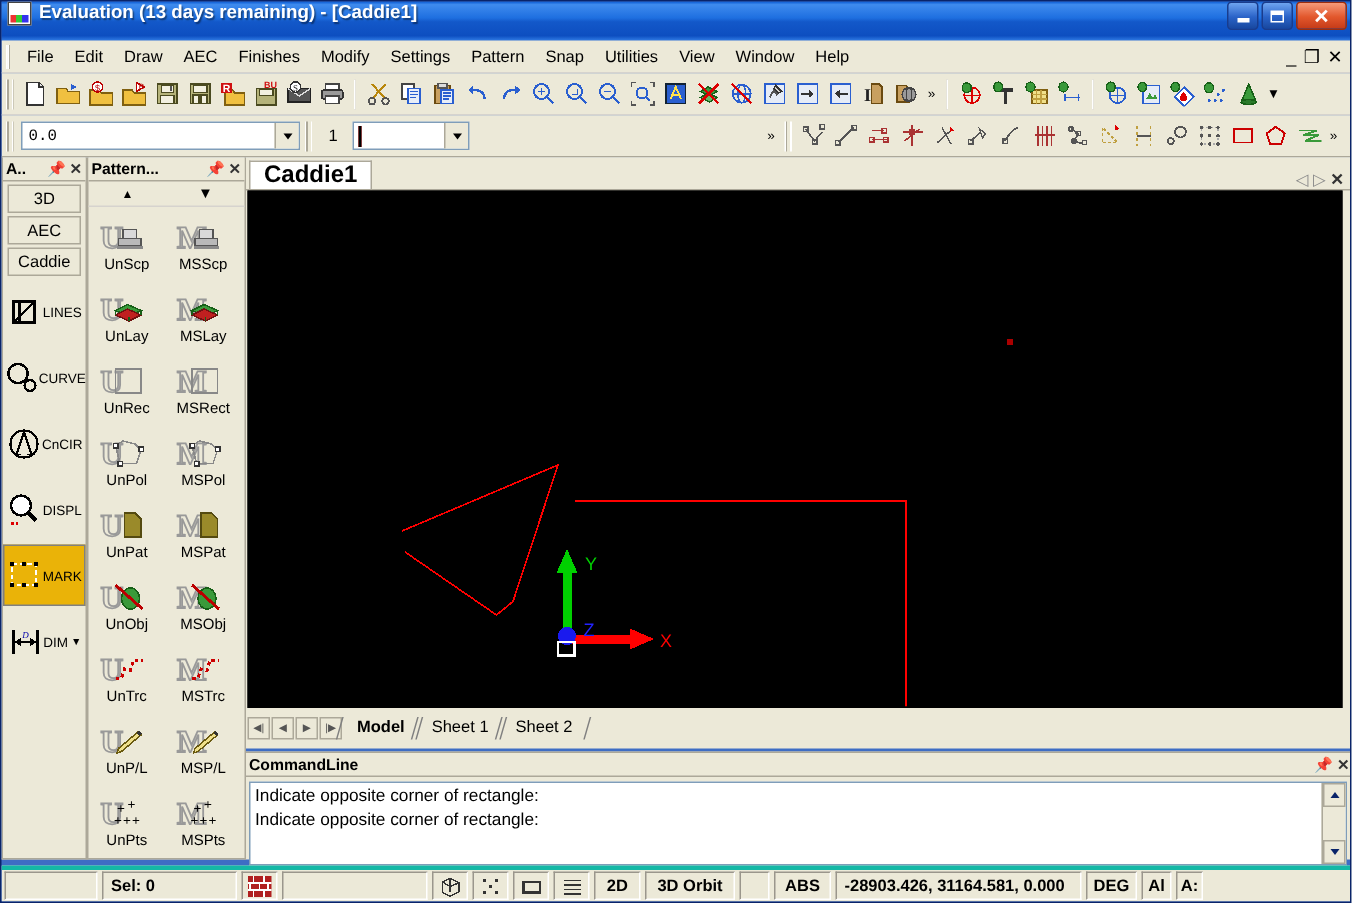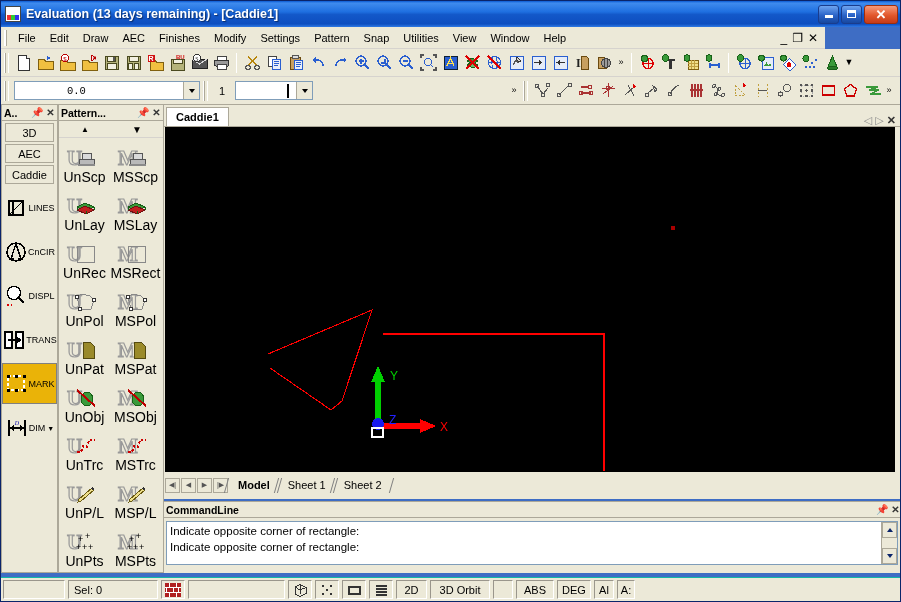--- a/index.html
+++ b/index.html
@@ -17,21 +17,21 @@
     width: 901px; height: 602px;
     background: #3e6dc4;
     border: 1px solid #0a246a;
     overflow: hidden;
   }
 
   
   #titlebar {
     position: absolute; left: 0; top: 0; width: 901px; height: 26px;
     background: linear-gradient(180deg,#0a5ad3 0%,#3f8bee 8%,#1e6fe0 42%,#1358c9 52%,#0d4ec0 88%,#2f7ae4 100%);
-    display: flex; align-items: center;
+    display: flex; align-items: flex-start;
   }
   #titlebar .app-icon {
     width: 16px; height: 16px; margin-left: 4px; margin-right: 5px;
     background: #fff; border: 1px solid #444;
     display: flex; align-items: center; justify-content: center;
     font-size: 8px; color: #000; font-weight: bold; line-height: 1;
     position: relative; flex: none;
   }
   #titlebar .app-icon::after {
     content: ""; position: absolute; left: 1px; bottom: 1px;
@@ -56,21 +56,21 @@
     width: 34px;
     background: linear-gradient(180deg,#f79a7a,#e2572c 55%,#c53b18);
     border-color: #9c2d0d;
     font-size: 13px;
   }
   .win-btn .mn { display: block; width: 8px; height: 3px; background: #fff; margin-top: 5px; }
   .win-btn .mx { display: block; width: 9px; height: 8px; border: 1px solid #fff; border-top-width: 3px; }
 
   
   #menubar {
-    position: absolute; left: 0; top: 26px; width: 824px; height: 22px;
+    position: absolute; left: 0; top: 26px; width: 901px; height: 22px;
     background: #ece9d8;
     border-bottom: 1px solid #d6d3ce;
     display: flex; align-items: center;
   }
   #menubar .grip {
     width: 4px; height: 16px; margin: 0 3px 0 3px;
     background: repeating-linear-gradient(90deg,#fff 0 1px,#aca899 1px 2px,transparent 2px 4px);
     border-left: 1px solid #fff;
   }
   .menu-item {
@@ -103,21 +103,21 @@
   .tbtn svg { display: block; }
   .chev { width: 12px; flex: none; font-size: 9px; color: #000; text-align: center;
           line-height: 9px; cursor: default; }
 
   
   .combo {
     height: 19px; background: #fff; border: 1px solid #7f9db9;
     display: flex; align-items: center; font-size: 11px; color: #000;
     padding-left: 4px; margin-left: 2px;
   }
-  .combo .cval { flex: 1; font-family: "Liberation Mono", monospace; font-size: 10.5px; margin-left: 48px; }
+  .combo .cval { flex: 1; font-family: "Liberation Mono", monospace; font-size: 10.5px; }
   .combo .carrow {
     width: 16px; height: 17px; background: #ece9d8; border-left: 1px solid #aca899;
     display: flex; align-items: center; justify-content: center; cursor: default;
   }
   .arrow-dn { width: 0; height: 0; border-left: 3.5px solid transparent;
               border-right: 3.5px solid transparent; border-top: 4px solid #000; }
   .swatch-red { width: 56px; height: 11px; background: #ff0000; border: 1px solid #000; }
 
   
   .dockpanel {
@@ -154,36 +154,36 @@
   #panelC .scroll-row { height: 17px; display: flex; border-bottom: 1px solid #d6d3ce; }
   #panelC .scroll-row div { flex: 1; display: flex; align-items: center; justify-content: center;
     font-size: 8px; color: #000; cursor: default; }
   #cgrid { display: flex; flex-wrap: wrap; padding: 1px 0 0 0; }
   .cbtn {
     width: 51px; height: 48px;
     display: flex; flex-direction: column; align-items: center; justify-content: flex-start;
     cursor: default; border: 1px solid transparent;
   }
   .cbtn .cic { height: 30px; display: flex; align-items: center; justify-content: center; margin-top: 2px; }
-  .cbtn .clbl { font-size: 14px; color: #000; line-height: 10px; }
+  .cbtn .clbl { font-size: 10px; color: #000; line-height: 10px; }
 
   
   #docarea {
     position: absolute; left: 163px; top: 104px; width: 738px; height: 394px;
     background: #ece9d8;
   }
   #doctabs {
     position: absolute; left: 0; top: 0; width: 738px; height: 22px;
     background: #ece9d8; display: flex; align-items: flex-end;
     border-bottom: 1px solid #aca899;
   }
   .doctab {
     height: 19px; padding: 0 9px; margin-left: 2px;
     background: #ece9d8; border: 1px solid #aca899; border-bottom: none;
-    display: flex; align-items: center; font-size: 11px; font-weight: bold; color: #000;
+    display: flex; align-items: center; font-size: 16px; font-weight: bold; color: #000;
     cursor: default;
   }
   .doctab.active { background: #fff; }
   #doctab-nav { margin-left: auto; display: flex; align-items: center; gap: 3px; margin-right: 6px; }
   #doctab-nav span { font-size: 11px; color: #8a8a8a; cursor: default; line-height: 11px; }
   #doctab-nav span.xx { color: #333; font-weight: bold; }
 
   #canvaswrap {
     position: absolute; left: 1px; top: 22px; width: 730px; height: 345px;
     border: 1px solid #000; background: #000; overflow: hidden;
@@ -214,38 +214,38 @@
     border-right: 1px solid #808080; transform: skewX(-16deg);
   }
 
   
   #cmdpanel {
     position: absolute; left: 163px; top: 500px; width: 738px; height: 72px;
     background: #ece9d8; border-top: 1px solid #aca899;
   }
   #cmdpanel .dock-title { border-bottom: 1px solid #aca899; }
   #cmdbox {
-    position: absolute; left: 2px; top: 19px; width: 732px; height: 44px;
+    position: absolute; left: 2px; top: 19px; width: 732px; height: 56px;
     background: #fff; border: 1px solid #7f9db9;
     display: flex;
   }
   #cmdlines { flex: 1; padding: 1px 3px; }
   .cmdline { font-size: 11.5px; color: #000; line-height: 16px; white-space: nowrap; }
   #cmdscroll { width: 16px; background: #ece9d8; border-left: 1px solid #aca899;
                display: flex; flex-direction: column; justify-content: space-between; }
   .sbtn { height: 16px; background: #ece9d8; border: 1px solid #aca899;
           display: flex; align-items: center; justify-content: center; cursor: default; }
   .sb-up { width: 0;height:0;border-left:3px solid transparent;border-right:3px solid transparent;border-bottom:4px solid #0a246a;}
   .sb-dn { width: 0;height:0;border-left:3px solid transparent;border-right:3px solid transparent;border-top:4px solid #0a246a;}
 
   
   #statusbar {
     position: absolute; left: 0; bottom: 0; width: 901px; height: 24px;
-    background: #ece9d8; border-top: 1px solid #14b8a6;
-    display: flex; align-items: center; padding: 0 2px;
+    background: #ece9d8; border-top: 3px solid #14b8a6;
+    display: flex; align-items: center; padding: 0 2px; font-weight: bold;
   }
   .sfield {
     height: 19px; border: 1px solid #aca899; background: #ece9d8;
     display: flex; align-items: center; padding: 0 5px; margin-right: 3px;
     font-size: 11px; color: #000; white-space: nowrap; cursor: default;
   }
   .sfield.sunken { border: 1px solid #9a968c; border-right-color: #fff; border-bottom-color: #fff; }
   .sicon { width: 24px; justify-content: center; padding: 0; }
 
   
@@ -704,46 +704,44 @@
         <svg width="24" height="24" viewBox="0 0 24 24">
             <path d="M5 5h14v14H5z" fill="none" stroke="#000" stroke-width="1.4"></path>
             <path d="M5 19L19 5M9 5v14" stroke="#000" stroke-width="1.4"></path>
           </svg>
       </span>
       <span class="lbl">LINES</span>
     </div>
     <div class="vbtn">
       <span class="ic">
         <svg width="24" height="24" viewBox="0 0 24 24">
+            <circle cx="10" cy="9" r="6.4" fill="none" stroke="#000" stroke-width="1.6"></circle>
+            <circle cx="18" cy="17" r="3.6" fill="none" stroke="#000" stroke-width="1.6"></circle>
+          </svg>
+      </span>
+      <span class="lbl">CURVE</span>
+    </div>
+    <div class="vbtn">
+      <span class="ic">
+        <svg width="24" height="24" viewBox="0 0 24 24">
             <circle cx="12" cy="12" r="9" fill="none" stroke="#000" stroke-width="1.5"></circle>
             <path d="M12 4L7 19M12 4l5 15M5 19h5M14 19h5" stroke="#000" stroke-width="1.3" fill="none"></path>
           </svg>
       </span>
       <span class="lbl">CnCIR</span>
     </div>
     <div class="vbtn">
       <span class="ic">
         <svg width="24" height="24" viewBox="0 0 24 24">
             <circle cx="10" cy="9" r="6.6" fill="#fff" stroke="#000" stroke-width="1.6"></circle>
             <path d="M15 14l5 5" stroke="#000" stroke-width="2.4"></path>
             <path d="M3 21h5" stroke="#d00" stroke-width="1.6" stroke-dasharray="2 1.5"></path>
           </svg>
       </span>
       <span class="lbl">DISPL</span>
-    </div>
-    <div class="vbtn">
-      <span class="ic">
-        <svg width="24" height="24" viewBox="0 0 24 24">
-            <path d="M3 4h7v16H3z" fill="#fff" stroke="#000" stroke-width="1.5"></path>
-            <path d="M14 4h7v16h-7z" fill="#fff" stroke="#000" stroke-width="1.5"></path>
-            <path d="M6 12h10" stroke="#000" stroke-width="2.4"></path>
-            <path d="M14 8l6 4-6 4z" fill="#000"></path>
-          </svg>
-      </span>
-      <span class="lbl">TRANS</span>
     </div>
     <div class="vbtn sel">
       <span class="ic">
         <svg width="24" height="22" viewBox="0 0 24 22">
             <rect x="4" y="3" width="16" height="14" fill="none" stroke="#fff" stroke-width="1.4" stroke-dasharray="3 2"></rect>
             <rect x="2.5" y="1.5" width="3" height="3" fill="#000"></rect>
             <rect x="18.5" y="1.5" width="3" height="3" fill="#000"></rect>
             <rect x="2.5" y="15.5" width="3" height="3" fill="#000"></rect>
             <rect x="18.5" y="15.5" width="3" height="3" fill="#000"></rect>
             <rect x="10.5" y="1.5" width="3" height="3" fill="#000"></rect>
@@ -1086,18 +1084,19 @@
     </div>
     <div class="sfield sunken sicon">
       <svg width="15" height="14" viewBox="0 0 15 14">
           <path d="M2 3h11M2 6h11M2 9h11M2 12h11" stroke="#333" stroke-width="1.3"></path>
         </svg>
     </div>
     <div class="sfield sunken" style="width:31px;justify-content:center">2D</div>
     <div class="sfield sunken" style="width:60px;justify-content:center">3D Orbit</div>
     <div class="sfield sunken" style="width:20px"></div>
     <div class="sfield sunken" style="width:38px;justify-content:center">ABS</div>
+    <div class="sfield sunken" style="width:164px">-28903.426, 31164.581, 0.000</div>
     <div class="sfield sunken" style="width:34px;justify-content:center">DEG</div>
     <div class="sfield sunken" style="width:20px;justify-content:center">Al</div>
     <div class="sfield sunken" style="width:18px;justify-content:center;padding:0">A:</div>
   </div>
 
 </div>
 
 </body></html>

